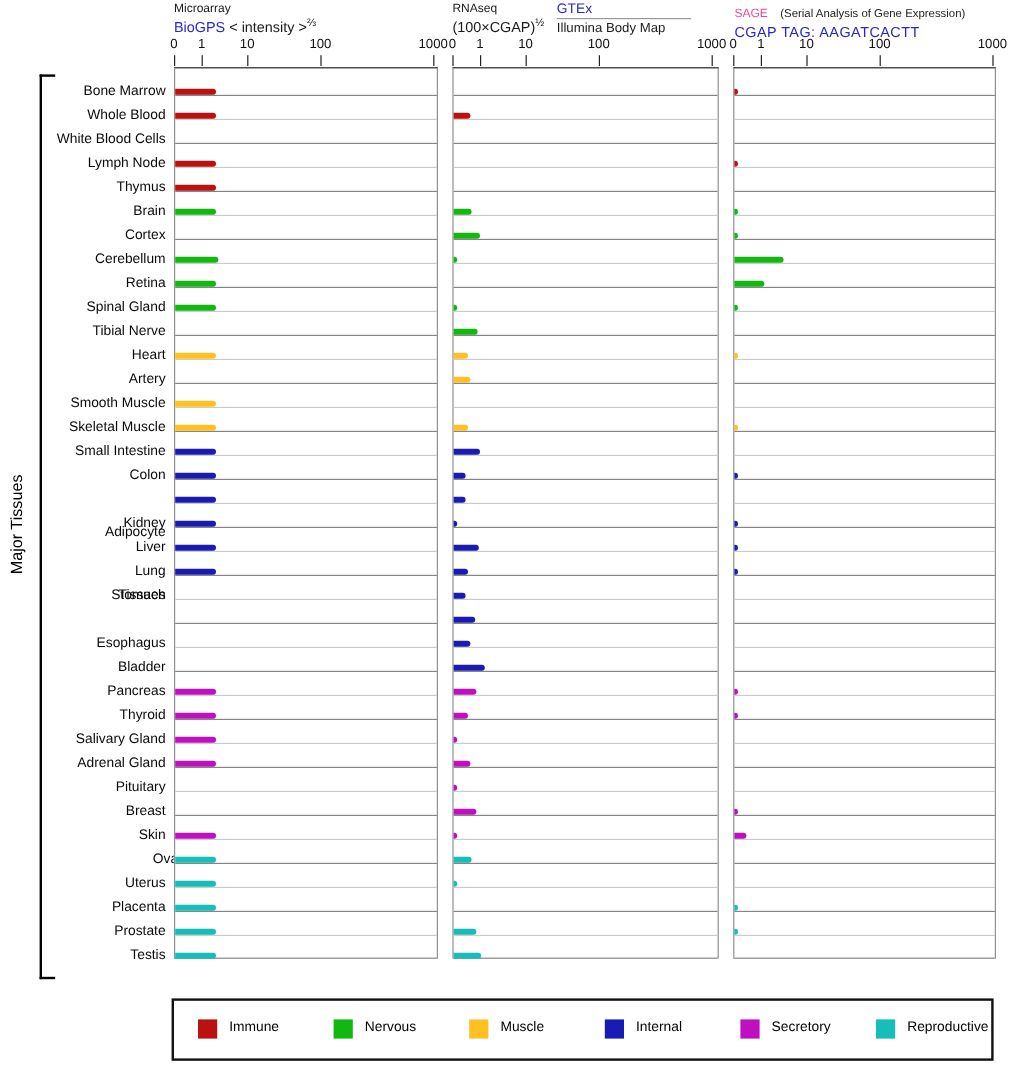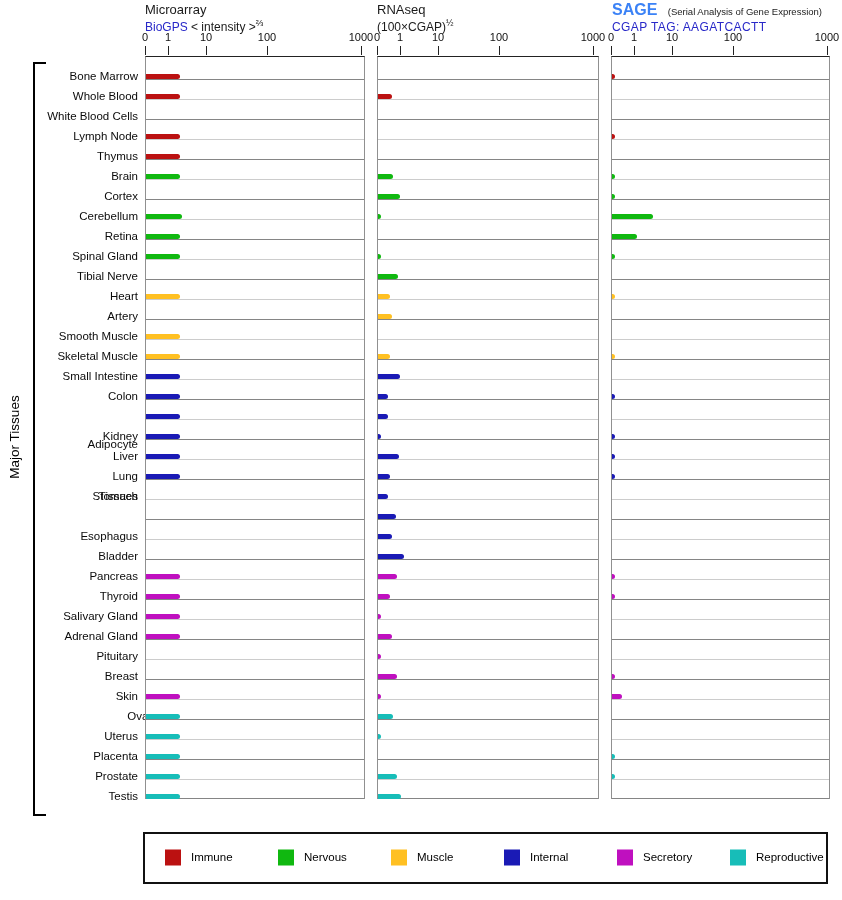--- a/index.html
+++ b/index.html
@@ -1,29 +1,29 @@
 <!DOCTYPE html>
 <html><head>
 <meta charset="utf-8">
 <style>
   html,body{margin:0;padding:0;background:#fff;}
   .stage{
     position:relative;width:842px;height:900px;background:#fff;
     font-family:"Liberation Sans", sans-serif;color:#000;overflow:hidden;
   }
   .abs{position:absolute;}
-  .hdr-t1{font-size:13px;color:#1a1a1a;white-space:nowrap;}
+  .hdr-t1{font-size:10px;color:#1a1a1a;white-space:nowrap;}
   .hdr-t2{font-size:12px;white-space:nowrap;margin-top:1px;}
   .link{color:#2828c8;text-decoration:none;cursor:pointer;}
   .scale-note{color:#1a1a1a;}
   sup{font-size:9px;}
   .gtex-box{width:112px;border-bottom:1px solid #999;padding-bottom:1px;font-size:11.5px;}
   .gtex-sub{font-size:11px;color:#1a1a1a;margin-top:2px;white-space:nowrap;}
   .sage-line{white-space:nowrap;}
-  .sage-title{font-size:16px;color:#3b82f6;font-weight:bold;}
+  .sage-title{font-size:10px;color:#ec4899;}
   .sage-sub{font-size:9.5px;color:#222;margin-left:6px;}
   .sage-tag{font-size:12px;color:#2828c8;letter-spacing:.4px;margin-top:1px;white-space:nowrap;}
   .panel{position:absolute;top:56px;height:742px;border-left:1px solid #909090;border-right:1px solid #909090;border-top:1px solid #222;background:#fff;}
   .rowline{position:absolute;height:1px;left:0;}
   .bar{position:absolute;height:5px;border-radius:0 3px 3px 0;}
   .tick{position:absolute;width:1px;height:9px;background:#222;top:46px;}
   .ticklab{position:absolute;top:31px;width:40px;text-align:center;font-size:11px;color:#111;}
   .tissue{position:absolute;left:0;width:138px;text-align:right;font-size:11.5px;color:#0a0a0a;white-space:nowrap;}
   .bracket{position:absolute;left:33px;top:62px;width:11px;height:750px;border-left:2px solid #000;border-top:2px solid #000;border-bottom:2px solid #000;}
   .vlabel{position:absolute;left:14px;top:437px;transform:translate(-50%,-50%) rotate(-90deg);font-size:13.5px;white-space:nowrap;color:#000;}
@@ -41,20 +41,24 @@
     <div class="hdr-t1">Microarray</div>
     <div class="hdr-t2">
       <a class="link">BioGPS</a>
       <span class="scale-note"><span>&lt; intensity &gt;</span><sup>⅔</sup></span>
     </div>
   </div>
 
   <div class="abs" style="left:377px;top:2px;">
     <div class="hdr-t1">RNAseq</div>
     <div class="hdr-t2 scale-note"><span>(100×CGAP)</span><sup>½</sup></div>
+  </div>
+  <div class="abs" style="left:464px;top:2px;">
+    <div class="gtex-box"><a class="link">GTEx</a></div>
+    <div class="gtex-sub">Illumina Body Map</div>
   </div>
 
   <div class="abs" style="left:612px;top:1px;">
     <div class="sage-line">
       <span class="sage-title">SAGE</span>
       <span class="sage-sub">(Serial Analysis of Gene Expression)</span>
     </div>
     <div class="sage-tag">
       <a class="link">CGAP</a>
       <span>TAG: AAGATCACTT</span>

